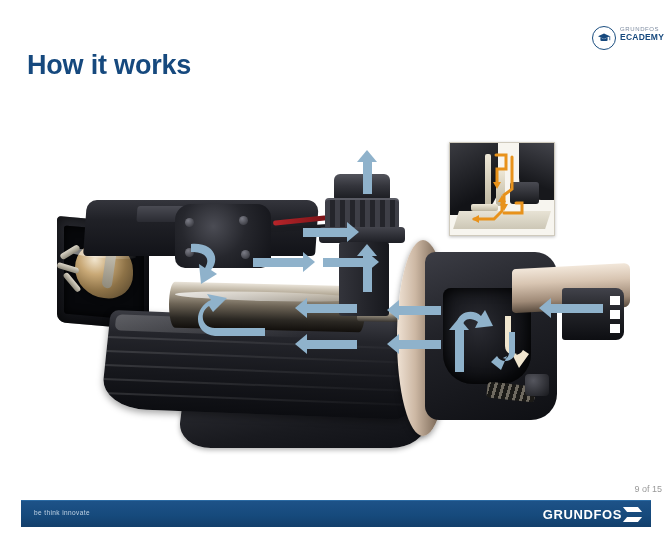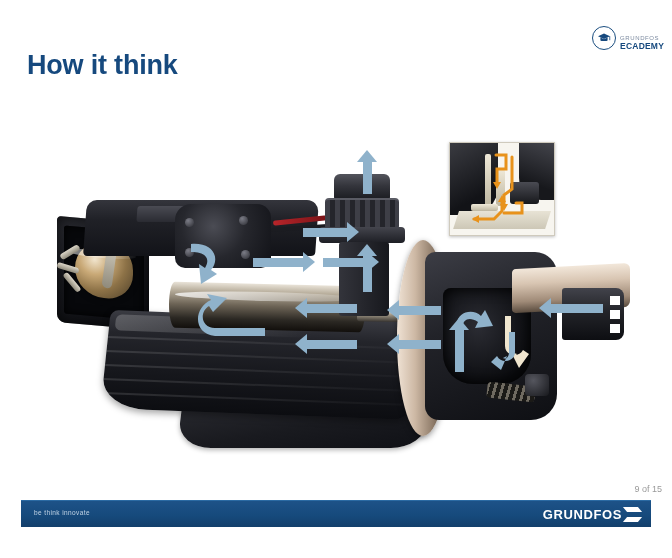--- a/index.html
+++ b/index.html
@@ -17,21 +17,21 @@
   .slide-title{
     position:absolute;left:27px;top:50px;
     font-size:27px;font-weight:bold;
     color:#16497e;letter-spacing:-0.2px;
     white-space:nowrap;
   }
 
   
   .ecademy{
     position:absolute;right:8px;top:26px;
-    display:flex;align-items:flex-end;gap:4px;
+    display:flex;align-items:flex-start;gap:4px;
   }
   .ecademy-badge{
     width:22px;height:22px;border-radius:50%;
     border:1.6px solid #1b4e80;
     background:#ffffff;
     display:flex;align-items:center;justify-content:center;
   }
   .ecademy-text{line-height:1;}
   .ecademy-top{
     font-size:6px;color:#7d8ba0;letter-spacing:.6px;
@@ -313,21 +313,21 @@
   .gx:after{
     left:1px;bottom:1px;width:15px;height:5px;
     transform:skewX(-40deg);
   }
 </style>
 </head>
 <body>
 
 <div class="slide">
 
-  <div class="slide-title">How it think</div>
+  <div class="slide-title">How it works</div>
 
   <div class="ecademy">
     <div class="ecademy-badge">
       <svg width="14" height="12" viewBox="0 0 14 12" aria-hidden="true">
         <polygon points="7,1.5 13,4.2 7,6.9 1,4.2" fill="#16497e"></polygon>
         <path d="M3.4 5.5 L3.4 8.2 C3.4 9.4 10.6 9.4 10.6 8.2 L10.6 5.5 L7 7.2 Z" fill="#16497e"></path>
         <rect x="12.4" y="4.2" width="0.8" height="4" fill="#16497e"></rect>
       </svg>
     </div>
     <div class="ecademy-text">

